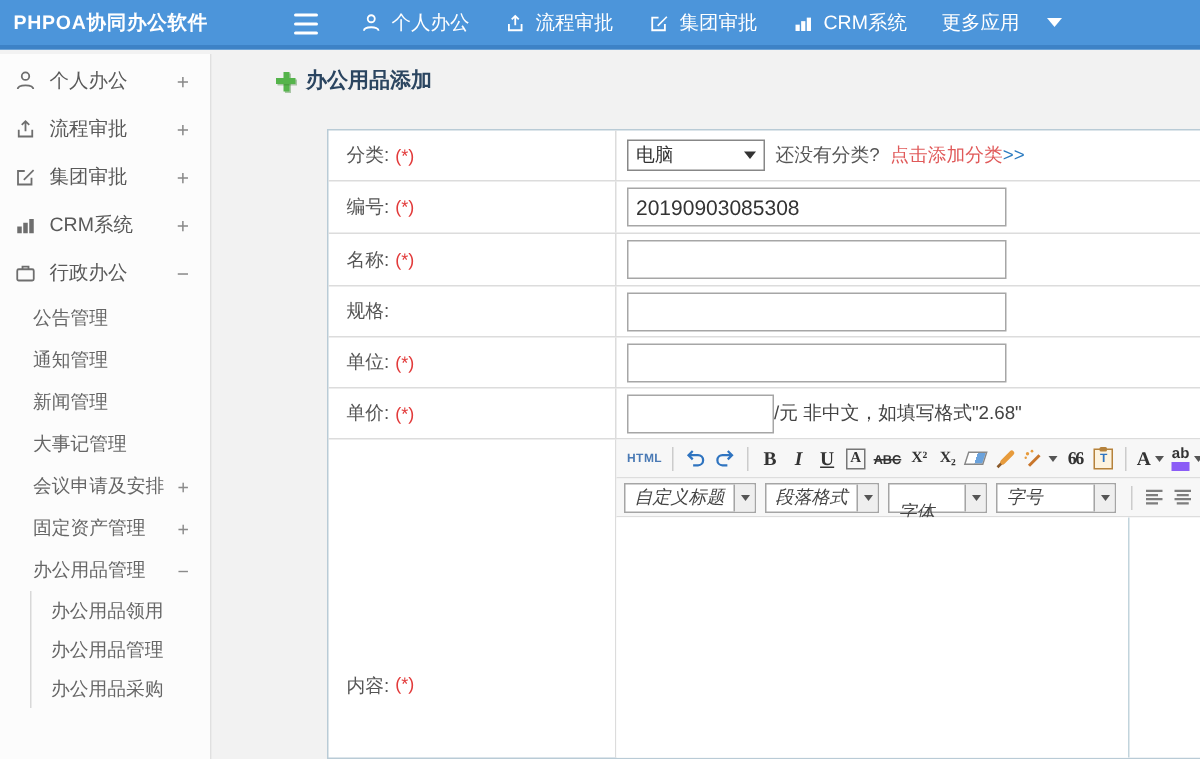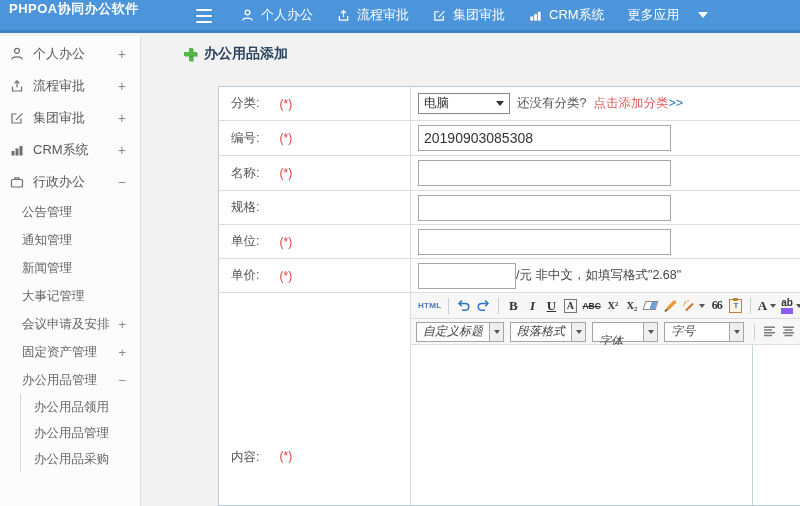--- a/index.html
+++ b/index.html
@@ -1,20 +1,20 @@
 <!DOCTYPE html>
 <html><head>
 <meta charset="utf-8">
 <style>
   * { margin:0; padding:0; box-sizing:border-box; }
   html,body { width:800px; height:506px; overflow:hidden; }
   body { position:relative; font-family:"Liberation Sans","DejaVu Sans",sans-serif; background:#f2f2f2; color:#555; }
 
   
-  .topbar { position:absolute; left:0; top:0; width:800px; height:33px; background:#4c95da; border-bottom:3px solid #3d82c6; display:flex; align-items:flex-start; }
+  .topbar { position:absolute; left:0; top:0; width:800px; height:33px; background:#4c95da; border-bottom:3px solid #3d82c6; display:flex; align-items:center; }
   .logo { color:#fff; font-size:13px; font-weight:bold; padding-left:9px; letter-spacing:.5px; }
   .burger { position:absolute; left:196px; top:9px; width:16px; height:14px; display:flex; flex-direction:column; justify-content:space-between; cursor:pointer; }
   .burger span { display:block; height:2.4px; background:#fff; border-radius:1px; }
   .topnav { position:absolute; left:240px; top:0; height:30px; display:flex; align-items:center; gap:23px; }
   .topnav .tn-item { display:flex; align-items:center; gap:6px; color:#fff; font-size:13px; cursor:pointer; white-space:nowrap; }
   .tn-item svg { display:block; }
   .caret-down { width:0; height:0; border-left:5px solid transparent; border-right:5px solid transparent; border-top:6px solid #fff; margin-left:12px; }
 
   
   .sidebar { position:absolute; left:0; top:36px; width:141px; height:470px; background:#fcfcfc; border-right:1px solid #e0e0e0; padding-top:2px; }
@@ -31,21 +31,21 @@
   .main-title { position:absolute; left:184px; top:45px; display:flex; align-items:center; gap:7px; }
   .plus-icon { position:relative; width:13px; height:13px; }
   .plus-icon::before { content:""; position:absolute; left:4.5px; top:0; width:4px; height:13px; background:#55b44b; box-shadow:1px 1px 0 rgba(60,130,50,.4); }
   .plus-icon::after { content:""; position:absolute; left:0; top:4.5px; width:13px; height:4px; background:#55b44b; box-shadow:1px 1px 0 rgba(60,130,50,.4); }
   .title-text { font-size:14px; font-weight:bold; color:#2b4560; }
 
   
   .form-table { position:absolute; left:218px; top:86px; width:584px; height:420px; background:#fff; border:1px solid #b9cbd6; display:flex; flex-direction:column; }
   .frow { display:flex; border-bottom:1px solid #dcdcdc; }
   .frow:last-child { border-bottom:none; flex:1; }
-  .fcell-label { width:192px; flex:0 0 192px; display:flex; align-items:center; padding-left:12px; font-size:12.5px; color:#555; border-right:1px solid #dcdcdc; gap:20px; }
+  .fcell-label { width:192px; flex:0 0 192px; display:flex; align-items:center; padding-left:12px; font-size:12.5px; color:#555; border-right:1px solid #dcdcdc; gap:4px; }
   .fcell-input { flex:1; display:flex; align-items:center; padding-left:7px; gap:7px; }
   .req { color:#e23b3b; font-size:12px; }
   .frow input[type="text"] { height:24px; border:1px solid #a6a6a6; font-size:14px; padding:12px 5px; font-family:"Liberation Sans",sans-serif; color:#333; }
   .inp-wide { width:253px; }
   .inp-small { width:98px; height:22px !important; }
   .suffix-note { font-size:12.5px; color:#444; }
   .sel-box { width:92px; height:21px; border:1px solid #878787; background:#fff; display:flex; align-items:center; justify-content:space-between; padding:0 5px; font-size:12.5px; color:#333; cursor:pointer; }
   .sel-caret { width:0; height:0; border-left:4px solid transparent; border-right:4px solid transparent; border-top:5px solid #333; }
   .hint { font-size:12.5px; color:#555; }
   .add-link { font-size:12.5px; color:#e05a5a; cursor:pointer; }

